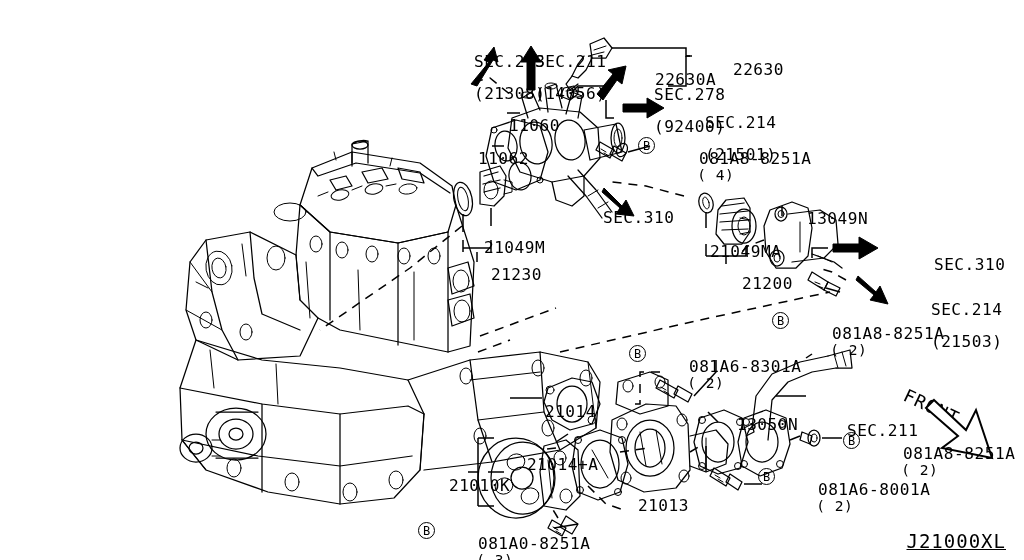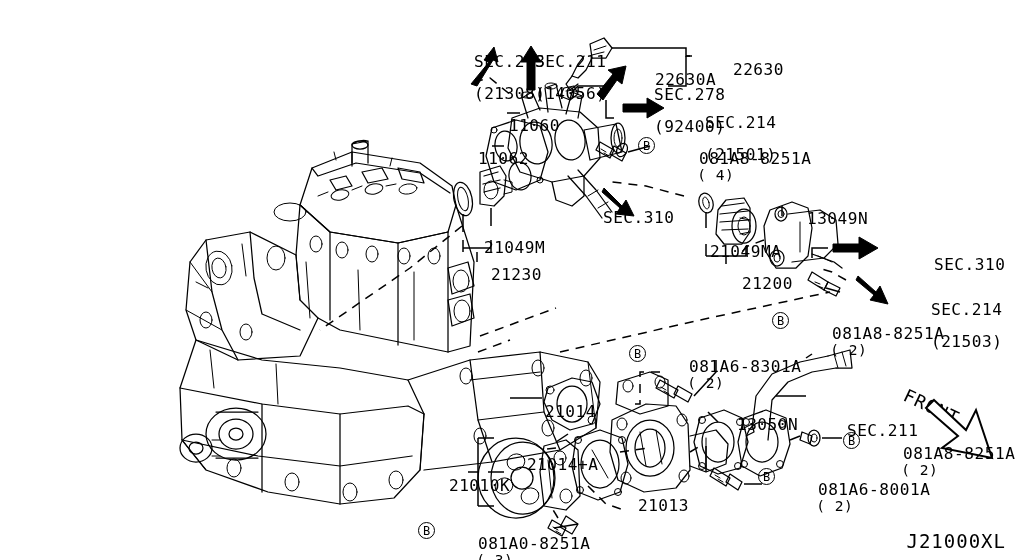--- a/index.html
+++ b/index.html
@@ -39,20 +39,21 @@
     line-height:16px;
     text-align:center;
     font-family:"DejaVu Sans Mono","Liberation Mono",monospace;
     box-sizing:border-box;
   }
   
   #watermark{
     position:absolute;right:18px;bottom:8px;
     font-size:19px;letter-spacing:1px;color:#000;
     font-family:"DejaVu Sans Mono","Liberation Mono",monospace;
+    text-decoration:underline;
   }
   
   svg.layer{position:absolute;left:0;top:0;width:1024px;height:560px;overflow:visible;}
   svg.layer *{vector-effect:non-scaling-stroke;}
   .art{fill:none;stroke:#000;stroke-width:1.25;stroke-linejoin:round;stroke-linecap:round;}
   .art-thin{fill:none;stroke:#000;stroke-width:1;stroke-linejoin:round;stroke-linecap:round;}
   .solidblk{fill:#000;stroke:#000;stroke-width:1;}
   .hollow{fill:#fff;stroke:#000;stroke-width:2;stroke-linejoin:miter;}
   .dash-line{fill:none;stroke:#000;stroke-width:1.5;stroke-dasharray:9 7;stroke-linecap:butt;}
   .lead{fill:none;stroke:#000;stroke-width:1.5;}

